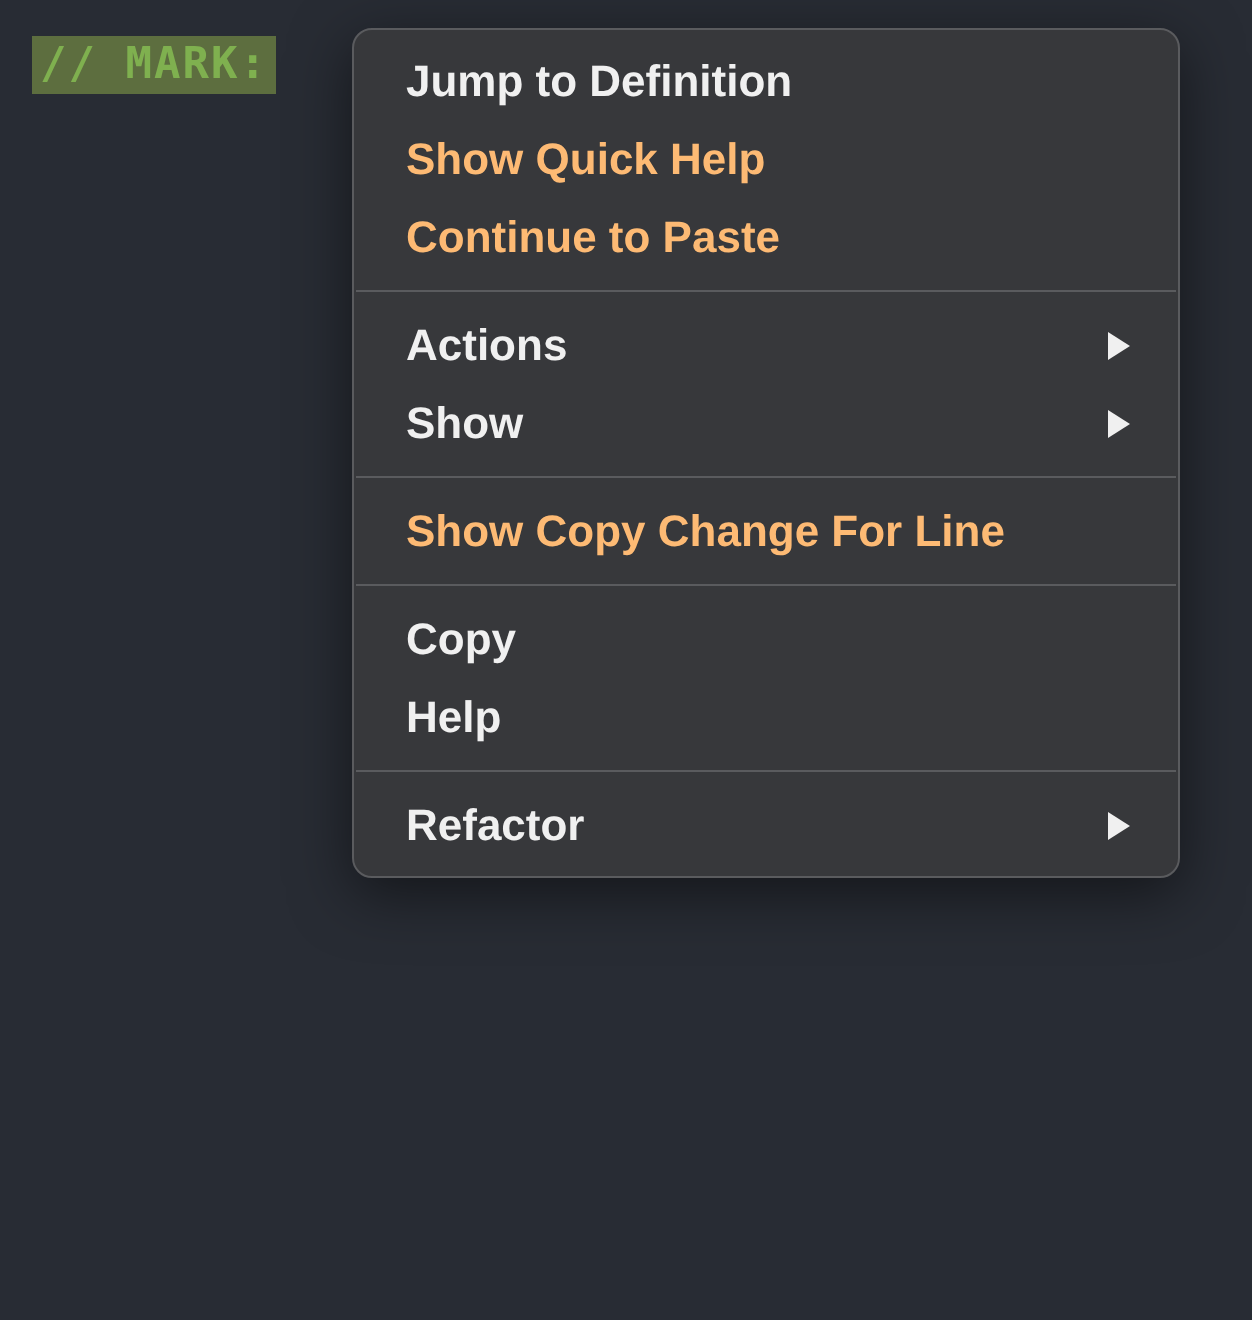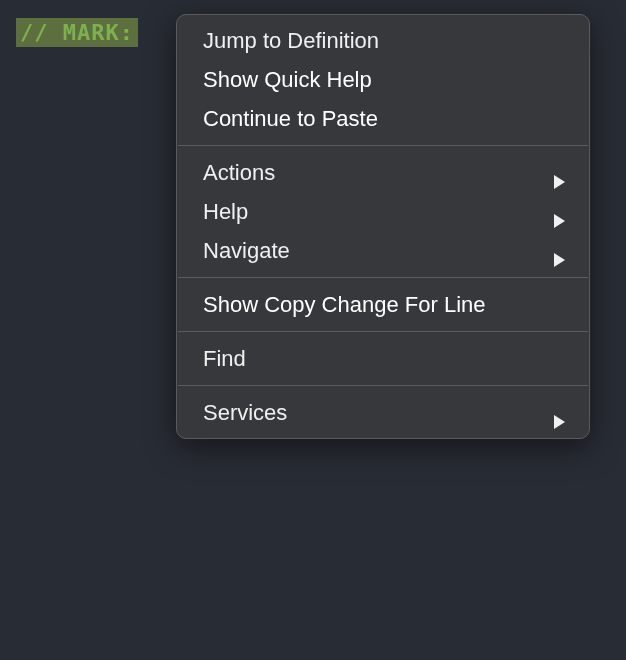--- a/index.html
+++ b/index.html
@@ -33,31 +33,31 @@
       left: 176px;
       width: 414px;
       background: #37383b;
       border: 1px solid #5a5b5e;
       border-radius: 10px;
       box-shadow: 0 8px 30px rgba(0,0,0,0.5);
       padding: 6px 0;
     }
     .menu-item {
       display: flex;
-      align-items: flex-end;
+      align-items: center;
       justify-content: space-between;
       padding: 3px 22px 3px 26px;
       font-size: 22px;
-      font-weight: 400;
+      font-weight: 700;
       color: #f0f0f0;
       cursor: default;
       line-height: 1.5;
     }
     .menu-item.disabled {
-      color: #ffffff;
+      color: #fdba74;
     }
     .menu-separator {
       height: 1px;
       background: #5a5b5e;
       margin: 7px 1px;
     }
     .submenu-arrow {
       width: 0;
       height: 0;
       border-top: 7px solid transparent;
@@ -80,33 +80,32 @@
     </div>
     <div class="menu-item disabled">
       <span>Continue to Paste</span>
     </div>
     <div class="menu-separator"></div>
     <div class="menu-item">
       <span>Actions</span>
       <span class="submenu-arrow"></span>
     </div>
     <div class="menu-item">
-      <span>Help</span>
-      <span class="submenu-arrow"></span>
-    </div>
-    <div class="menu-item">
-      <span>Navigate</span>
+      <span>Show</span>
       <span class="submenu-arrow"></span>
     </div>
     <div class="menu-separator"></div>
     <div class="menu-item disabled">
       <span>Show Copy Change For Line</span>
     </div>
     <div class="menu-separator"></div>
     <div class="menu-item">
-      <span>Find</span>
+      <span>Copy</span>
+    </div>
+    <div class="menu-item">
+      <span>Help</span>
     </div>
     <div class="menu-separator"></div>
     <div class="menu-item">
-      <span>Services</span>
+      <span>Refactor</span>
       <span class="submenu-arrow"></span>
     </div>
   </div>
 
 </body></html>

